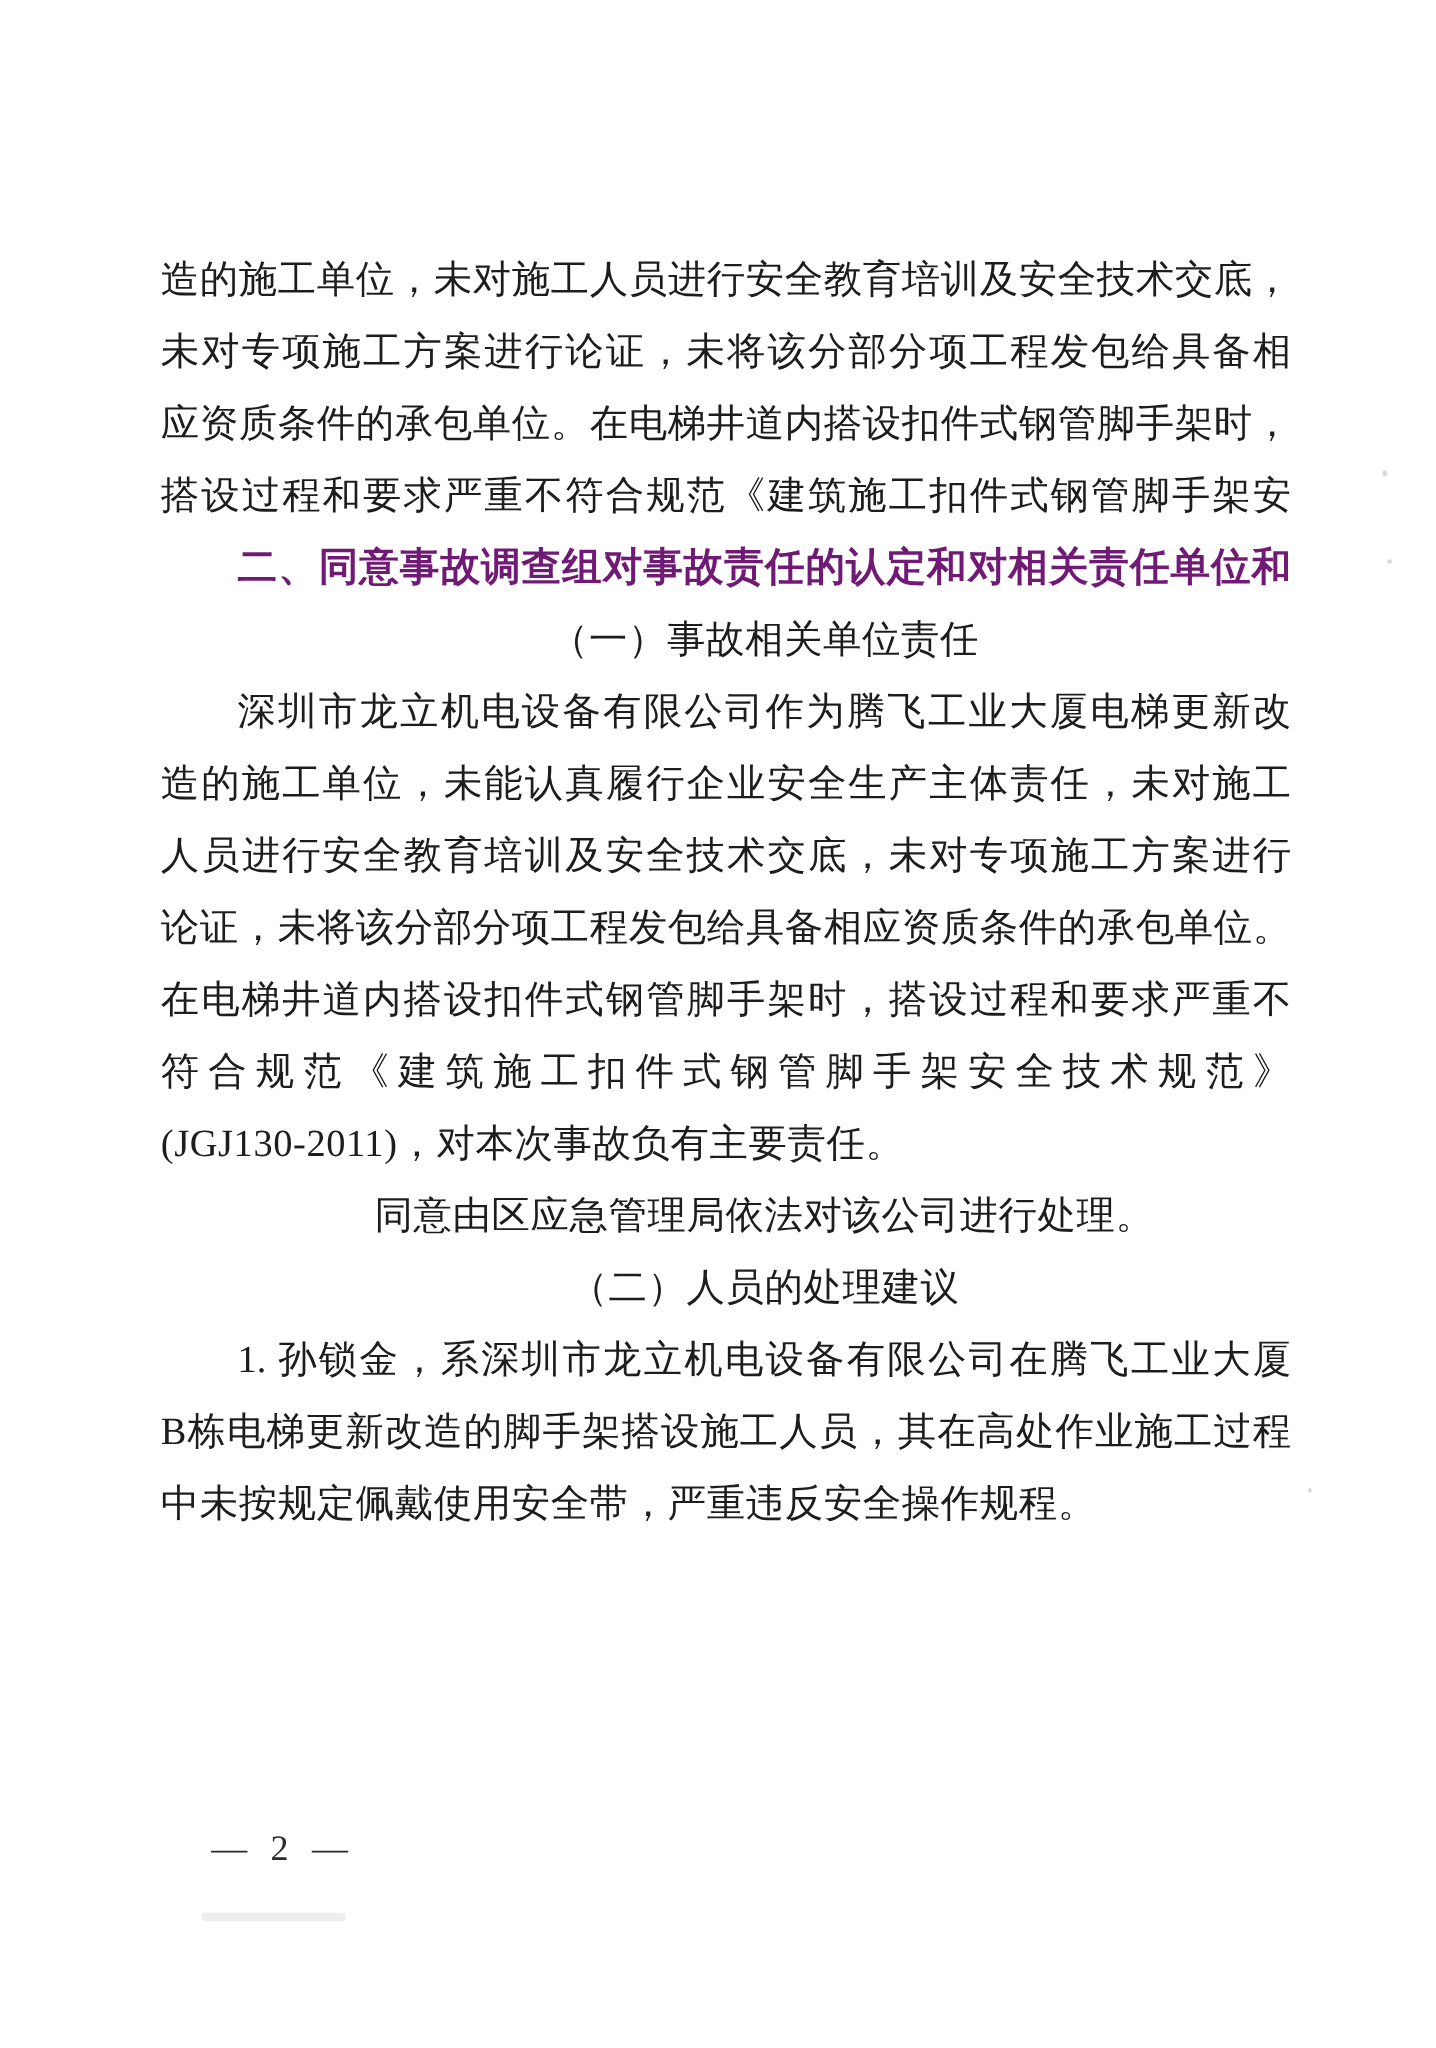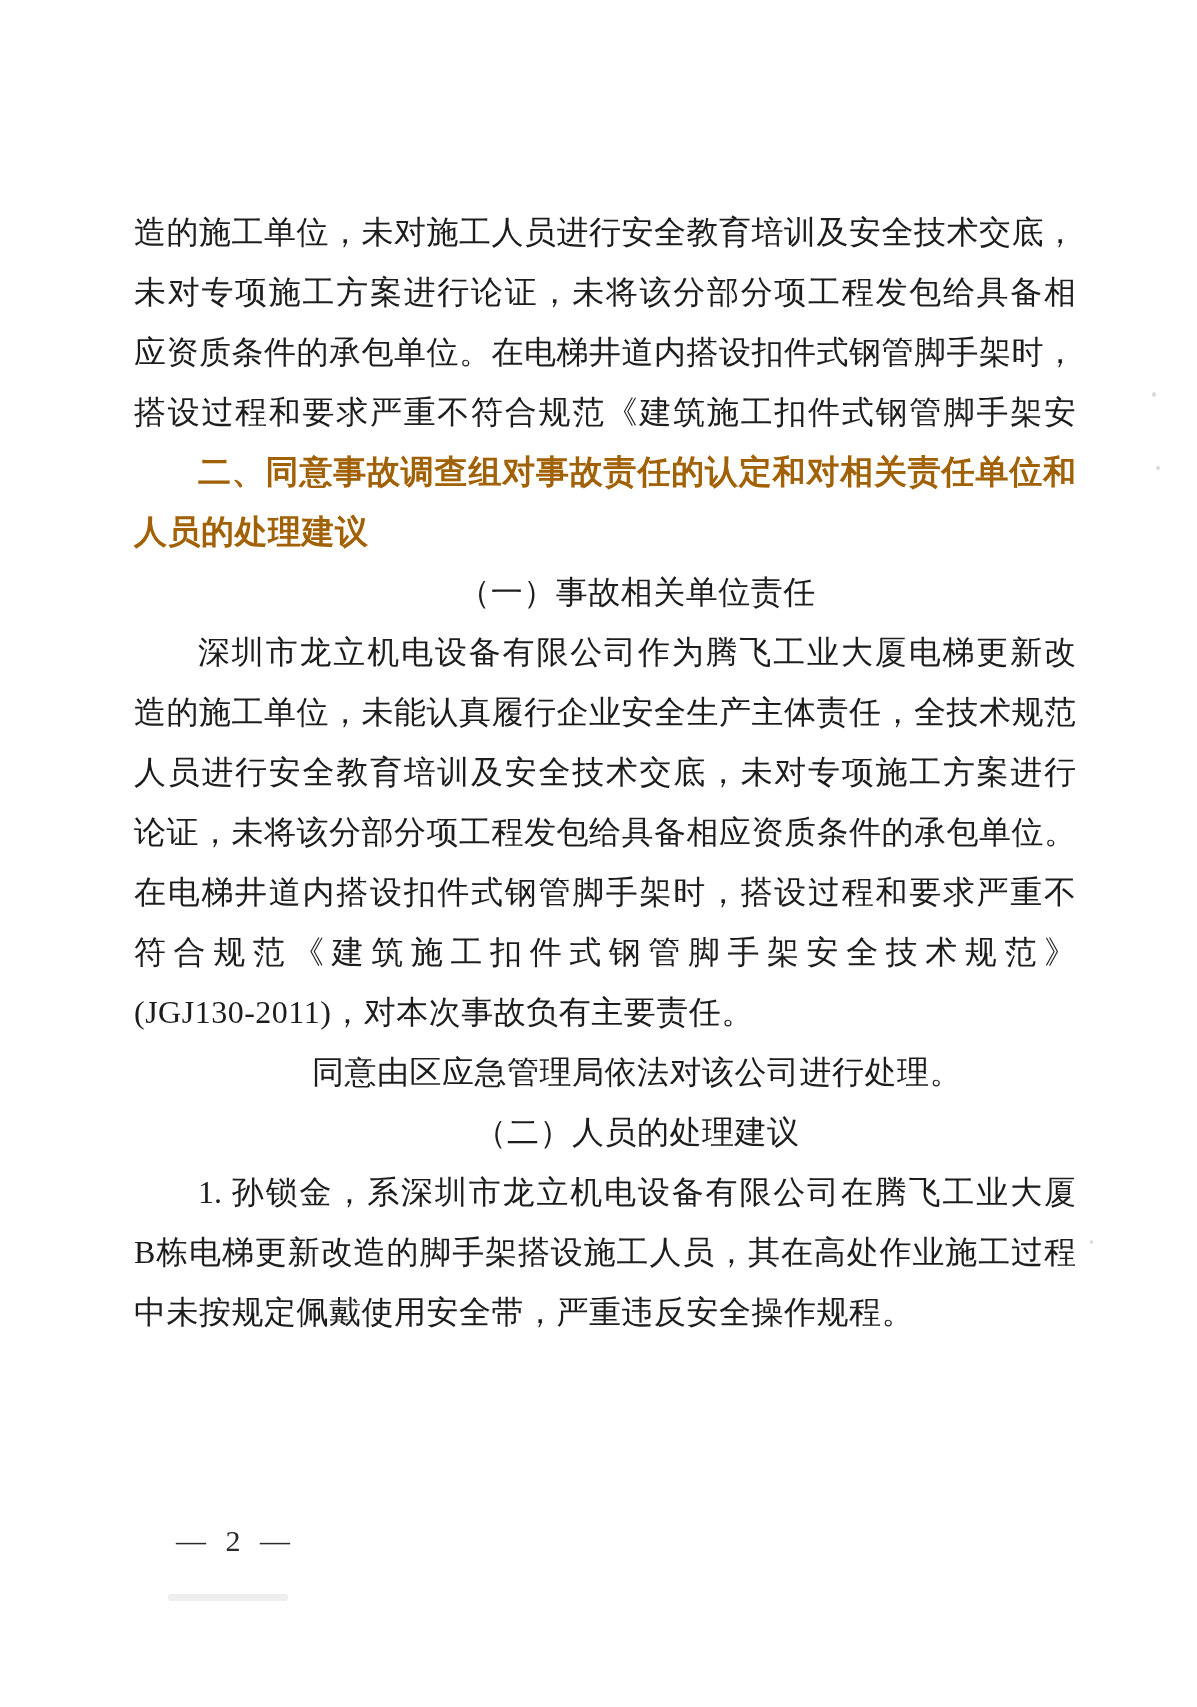--- a/index.html
+++ b/index.html
@@ -38,21 +38,21 @@
     letter-spacing: 0;
   }
   .line.indent {
     text-indent: 64px;
     text-align: center;
   }
   .line.heading {
     font-family: "Liberation Sans", sans-serif;
     font-weight: 700;
     font-size: 33px;
-    color: #a16207;
+    color: #701a75;
   }
   .footer-pagenum {
     position: absolute;
     left: 176px;
     top: 1524px;
     font-size: 30px;
     letter-spacing: 6px;
     color: #2a2a2a;
     font-family: "Liberation Serif", serif;
   }
@@ -78,24 +78,23 @@
 
 <div class="page">
 
   <div class="doc">
 
   <div class="line justify">造的施工单位，未对施工人员进行安全教育培训及安全技术交底，</div>
       <div class="line justify">未对专项施工方案进行论证，未将该分部分项工程发包给具备相</div>
       <div class="line justify">应资质条件的承包单位。在电梯井道内搭设扣件式钢管脚手架时，</div>
       <div class="line justify">搭设过程和要求严重不符合规范《建筑施工扣件式钢管脚手架安</div>
       <div class="line heading indent justify">二、同意事故调查组对事故责任的认定和对相关责任单位和</div>
-      <div class="line heading">人员的处理建议</div>
       <div class="line indent">（一）事故相关单位责任</div>
       <div class="line indent justify">深圳市龙立机电设备有限公司作为腾飞工业大厦电梯更新改</div>
-      <div class="line justify">造的施工单位，未能认真履行企业安全生产主体责任，全技术规范</div>
+      <div class="line justify">造的施工单位，未能认真履行企业安全生产主体责任，未对施工</div>
       <div class="line justify">人员进行安全教育培训及安全技术交底，未对专项施工方案进行</div>
       <div class="line justify">论证，未将该分部分项工程发包给具备相应资质条件的承包单位。</div>
       <div class="line justify">在电梯井道内搭设扣件式钢管脚手架时，搭设过程和要求严重不</div>
       <div class="line justify">符合规范《建筑施工扣件式钢管脚手架安全技术规范》</div>
       <div class="line">(JGJ130-2011)，对本次事故负有主要责任。</div>
       <div class="line indent">同意由区应急管理局依法对该公司进行处理。</div>
       <div class="line indent">（二）人员的处理建议</div>
       <div class="line indent justify">1. 孙锁金，系深圳市龙立机电设备有限公司在腾飞工业大厦</div>
       <div class="line justify">B栋电梯更新改造的脚手架搭设施工人员，其在高处作业施工过程</div>
       <div class="line">中未按规定佩戴使用安全带，严重违反安全操作规程。</div>

